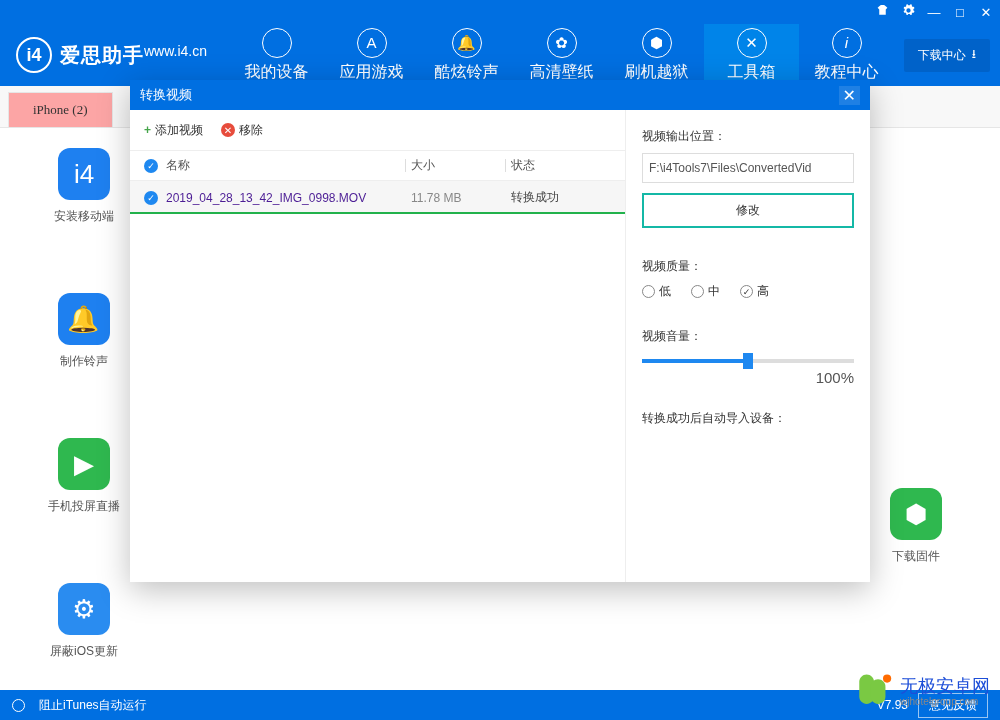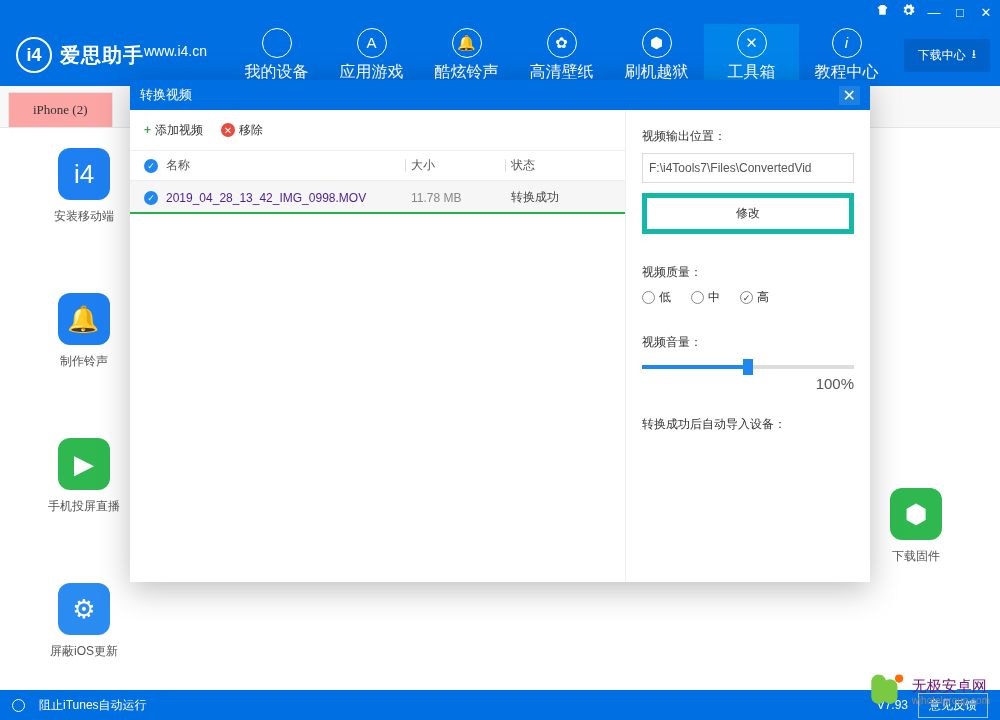--- a/index.html
+++ b/index.html
@@ -71,21 +71,21 @@
 .list-row .rsize { width: 100px; color: #888; }
 .list-row .rstatus { width: 100px; color: #444; }
 .list-row .progress { position: absolute; bottom: 0; left: 0; height: 2px; background: #22b24c; }
 
 .chk-circle { width: 14px; height: 14px; border-radius: 50%; background: #1e88f0; display: inline-flex; align-items: center; justify-content: center; color: #fff; font-size: 9px; }
 
 .right-pad { padding: 18px 16px; font-size: 12px; color: #333; }
 .right-lbl { margin-bottom: 8px; }
 .path-input { width: 100%; border: 1px solid #ddd; padding: 7px 6px; font-size: 12px; color: #555; margin-bottom: 10px; }
 .btn-row { display: flex; gap: 10px; margin-bottom: 30px; }
-.btn { flex: 1; text-align: center; padding: 7px 0; border: 5px solid #14b8a6; font-size: 12px; cursor: pointer; background: #fff; }
+.btn { flex: 1; text-align: center; padding: 7px 0; border: 2px solid #14b8a6; font-size: 12px; cursor: pointer; background: #fff; }
 .btn.hl { border: 2px solid #d33; }
 .radio-row { display: flex; gap: 20px; margin-bottom: 28px; }
 .radio { display: flex; align-items: center; gap: 4px; cursor: pointer; }
 .radio .dot { width: 13px; height: 13px; border: 1px solid #888; border-radius: 50%; display: inline-flex; align-items: center; justify-content: center; }
 .radio.sel .dot::after { content: "✓"; font-size: 9px; color: #333; }
 
 .slider { position: relative; height: 4px; background: #ddd; margin: 14px 0 6px; }
 .slider-fill { position: absolute; height: 100%; background: #1e88f0; }
 .slider-thumb { position: absolute; width: 10px; height: 16px; background: #1e88f0; top: -6px; transform: translateX(-50%); }
 .slider-val { text-align: right; font-size: 15px; color: #555; margin-bottom: 24px; }
@@ -96,21 +96,21 @@
 .statusbar { position: absolute; bottom: 0; left: 0; right: 0; height: 30px; background: #006fe1; display: flex; align-items: center; color: #fff; font-size: 12px; padding: 0 12px; gap: 10px; }
 .statusbar .opt { display: flex; align-items: center; gap: 14px; }
 .statusbar .opt .ring { width: 13px; height: 13px; border: 1.5px solid #fff; border-radius: 50%; }
 .statusbar .ver { margin-left: auto; }
 .statusbar .fb { border: 1px solid rgba(255,255,255,0.6); padding: 3px 10px; cursor: pointer; }
 
 
 .watermark { position: absolute; right: 10px; bottom: 8px; display: flex; align-items: center; gap: 6px; }
 .watermark .wlogo svg { width: 40px; height: 36px; }
 .watermark .wtxt { display: flex; flex-direction: column; line-height: 1.1; }
-.watermark .wtxt .l1 { font-size: 15px; color: #701a75; font-weight: 500; }
+.watermark .wtxt .l1 { font-size: 18px; color: #1d4ed8; font-weight: 500; }
 .watermark .wtxt .l2 { font-size: 10px; color: #888; }
 </style>
 </head>
 <body>
 
 <div class="titlebar">
   <span class="win-icon">
     <svg viewBox="0 0 24 24">
         <path d="M6 4l3-2h6l3 2 3 3-3 3v10H6V10L3 7l3-3z"></path>
       </svg>

